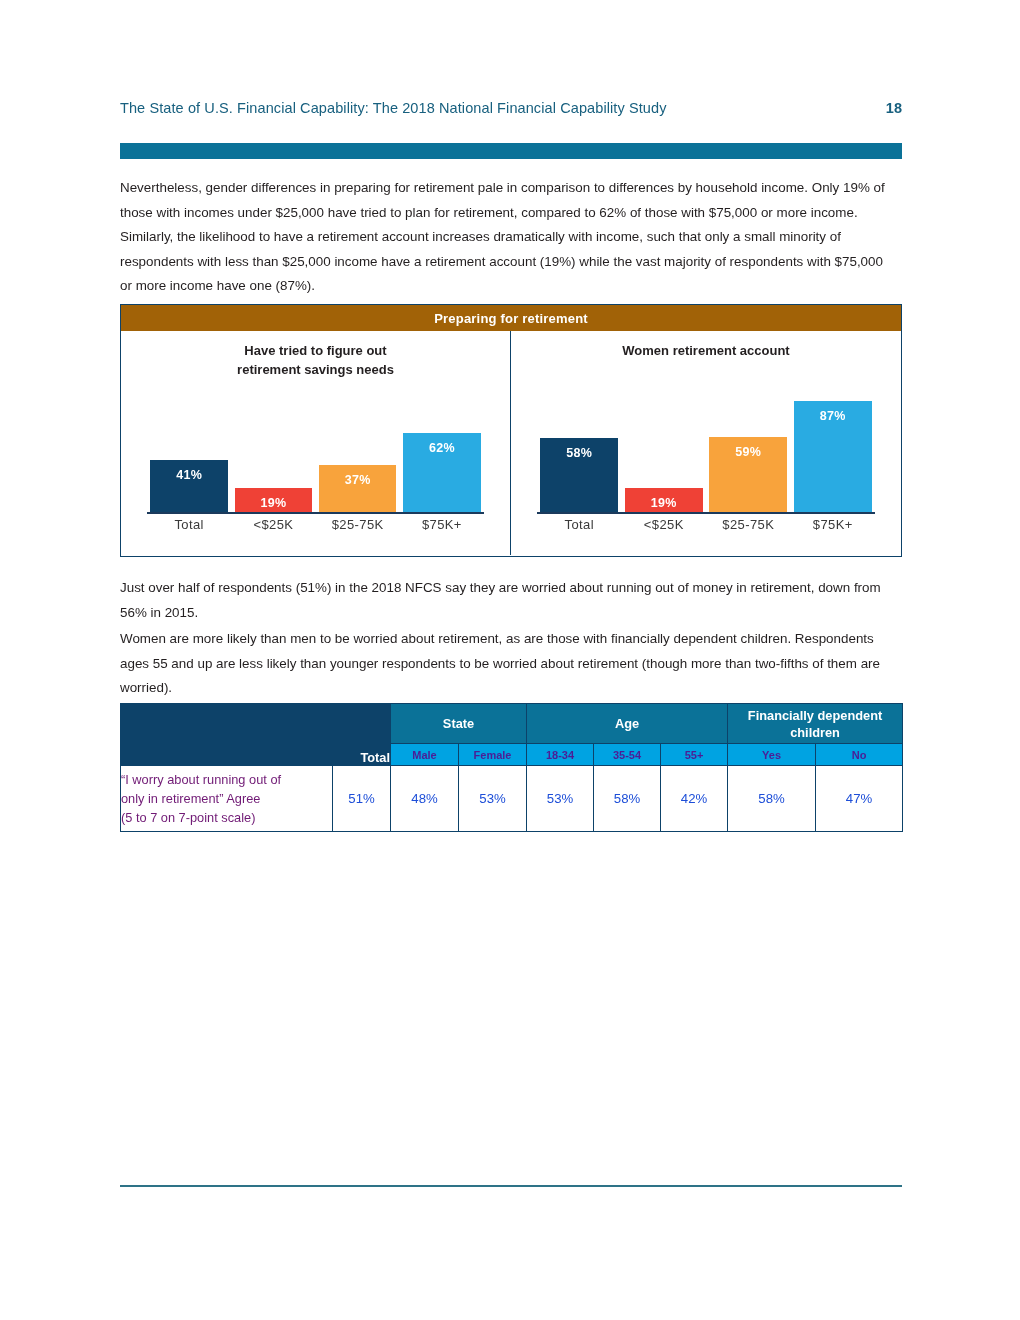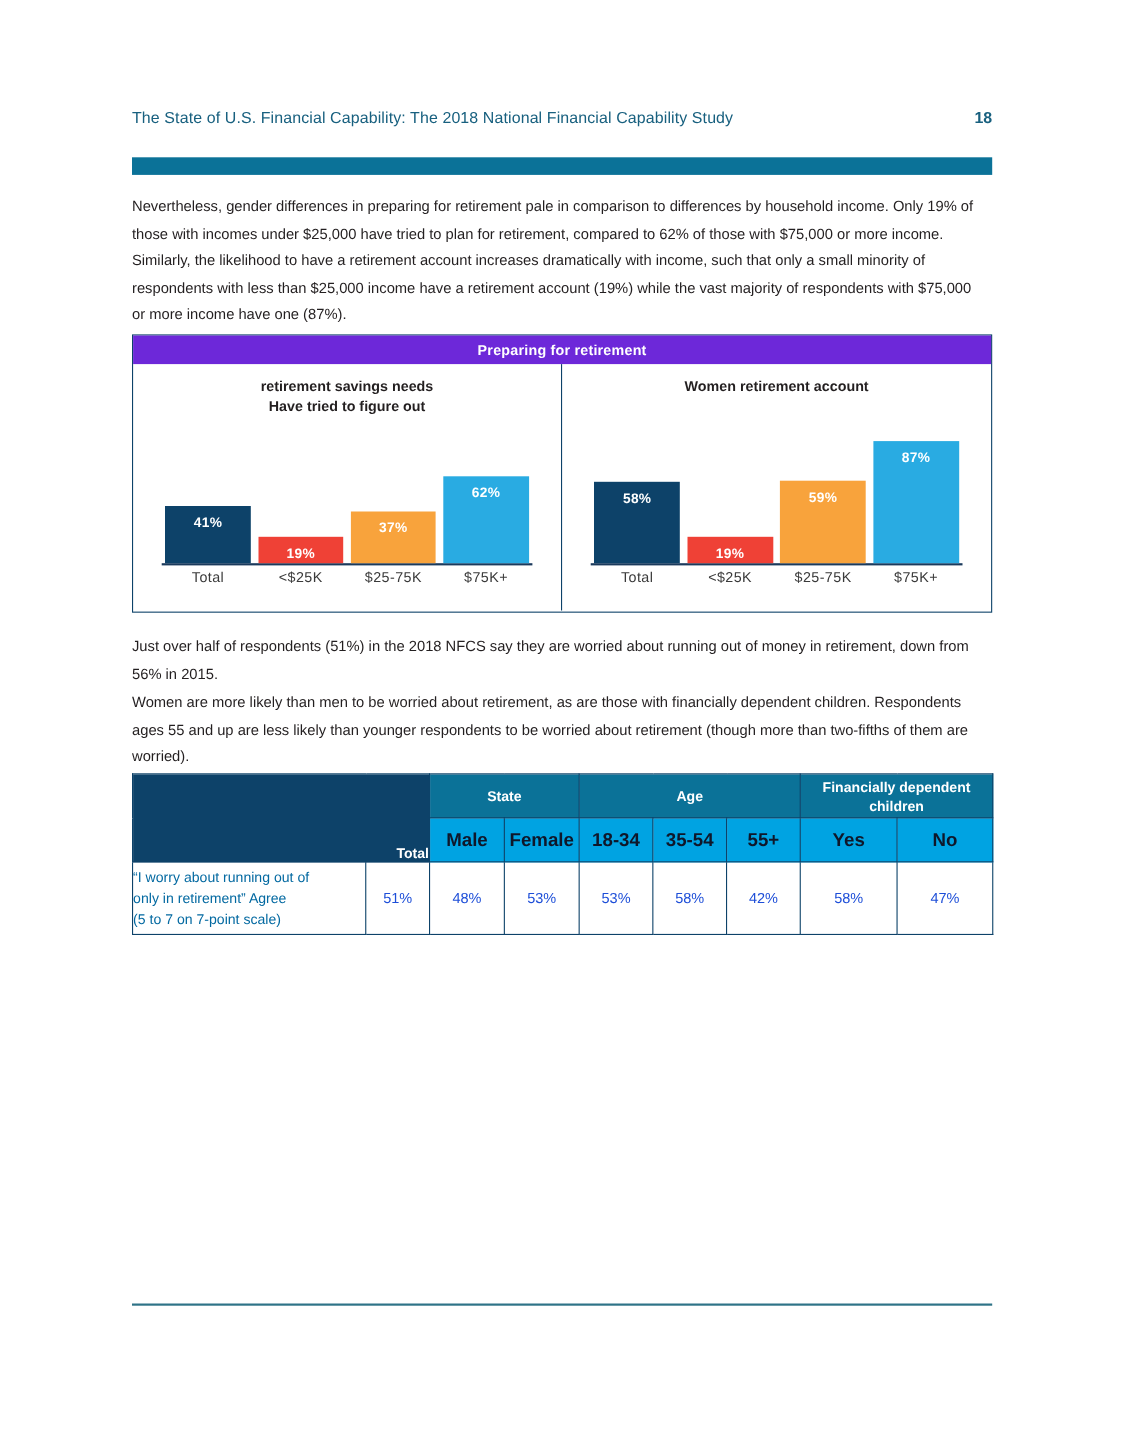--- a/index.html
+++ b/index.html
@@ -57,21 +57,21 @@
   
   .chart-panel {
     position: absolute;
     left: 120px; top: 304px;
     width: 782px; height: 253px;
     border: 1.5px solid #0d4269;
     background: #ffffff;
   }
   .chart-title {
     height: 26px;
-    background: #6d28d9;
+    background: #a16207;
     color: #ffffff;
     font-size: 13px;
     font-weight: bold;
     display: flex;
     align-items: center;
     justify-content: center;
     letter-spacing: .2px;
   }
   .chart-body {
     display: flex;
@@ -172,31 +172,31 @@
     color: #ffffff;
     font-size: 12.8px;
     font-weight: bold;
     text-align: center;
     height: 40px;
     line-height: 17px;
     border-color: #ffffff;
   }
   .th-sub {
     background: #00a3e2;
-    color: #0f172a;
-    font-size: 17px;
-    font-weight: bold;
-    text-align: center;
-    height: 40px;
+    color: #4c1d95;
+    font-size: 11px;
+    font-weight: bold;
+    text-align: center;
+    height: 22px;
     border-color: #ffffff;
   }
   .row-label {
     font-size: 12.8px;
     line-height: 19px;
-    color: #0369a1;
+    color: #701a75;
     padding: 8px 8px 8px 10px;
     vertical-align: middle;
     height: 66px;
   }
   .cell-val {
     text-align: center;
     font-size: 13.2px;
     color: #1d4ed8;
     vertical-align: middle;
   }
@@ -223,22 +223,22 @@
 
   <p class="para para-1">Nevertheless, gender differences in preparing for retirement pale in comparison to differences by household income. Only 19% of those with incomes under $25,000 have tried to plan for retirement, compared to 62% of those with $75,000 or more income. Similarly, the likelihood to have a retirement account increases dramatically with income, such that only a small minority of respondents with less than $25,000 income have a retirement account (19%) while the vast majority of respondents with $75,000 or more income have one (87%).</p>
 
   <div class="chart-panel">
     <div class="chart-title">Preparing for retirement</div>
 
     <div class="chart-body">
 
       <div class="chart-half left">
         <div class="half-head">
+          <span class="b">Have tried to figure out</span>
           <span class="b">retirement savings needs</span>
-          <span class="b">Have tried to figure out</span>
         </div>
         <div class="plot">
           <div class="bars">
             <div class="bar-col">
               <div class="bar" style="height:52.5px;background:#0d4269">
                 <span class="bar-val">41%</span>
               </div>
             </div>
             <div class="bar-col">
               <div class="bar" style="height:24.5px;background:#ef4136">

